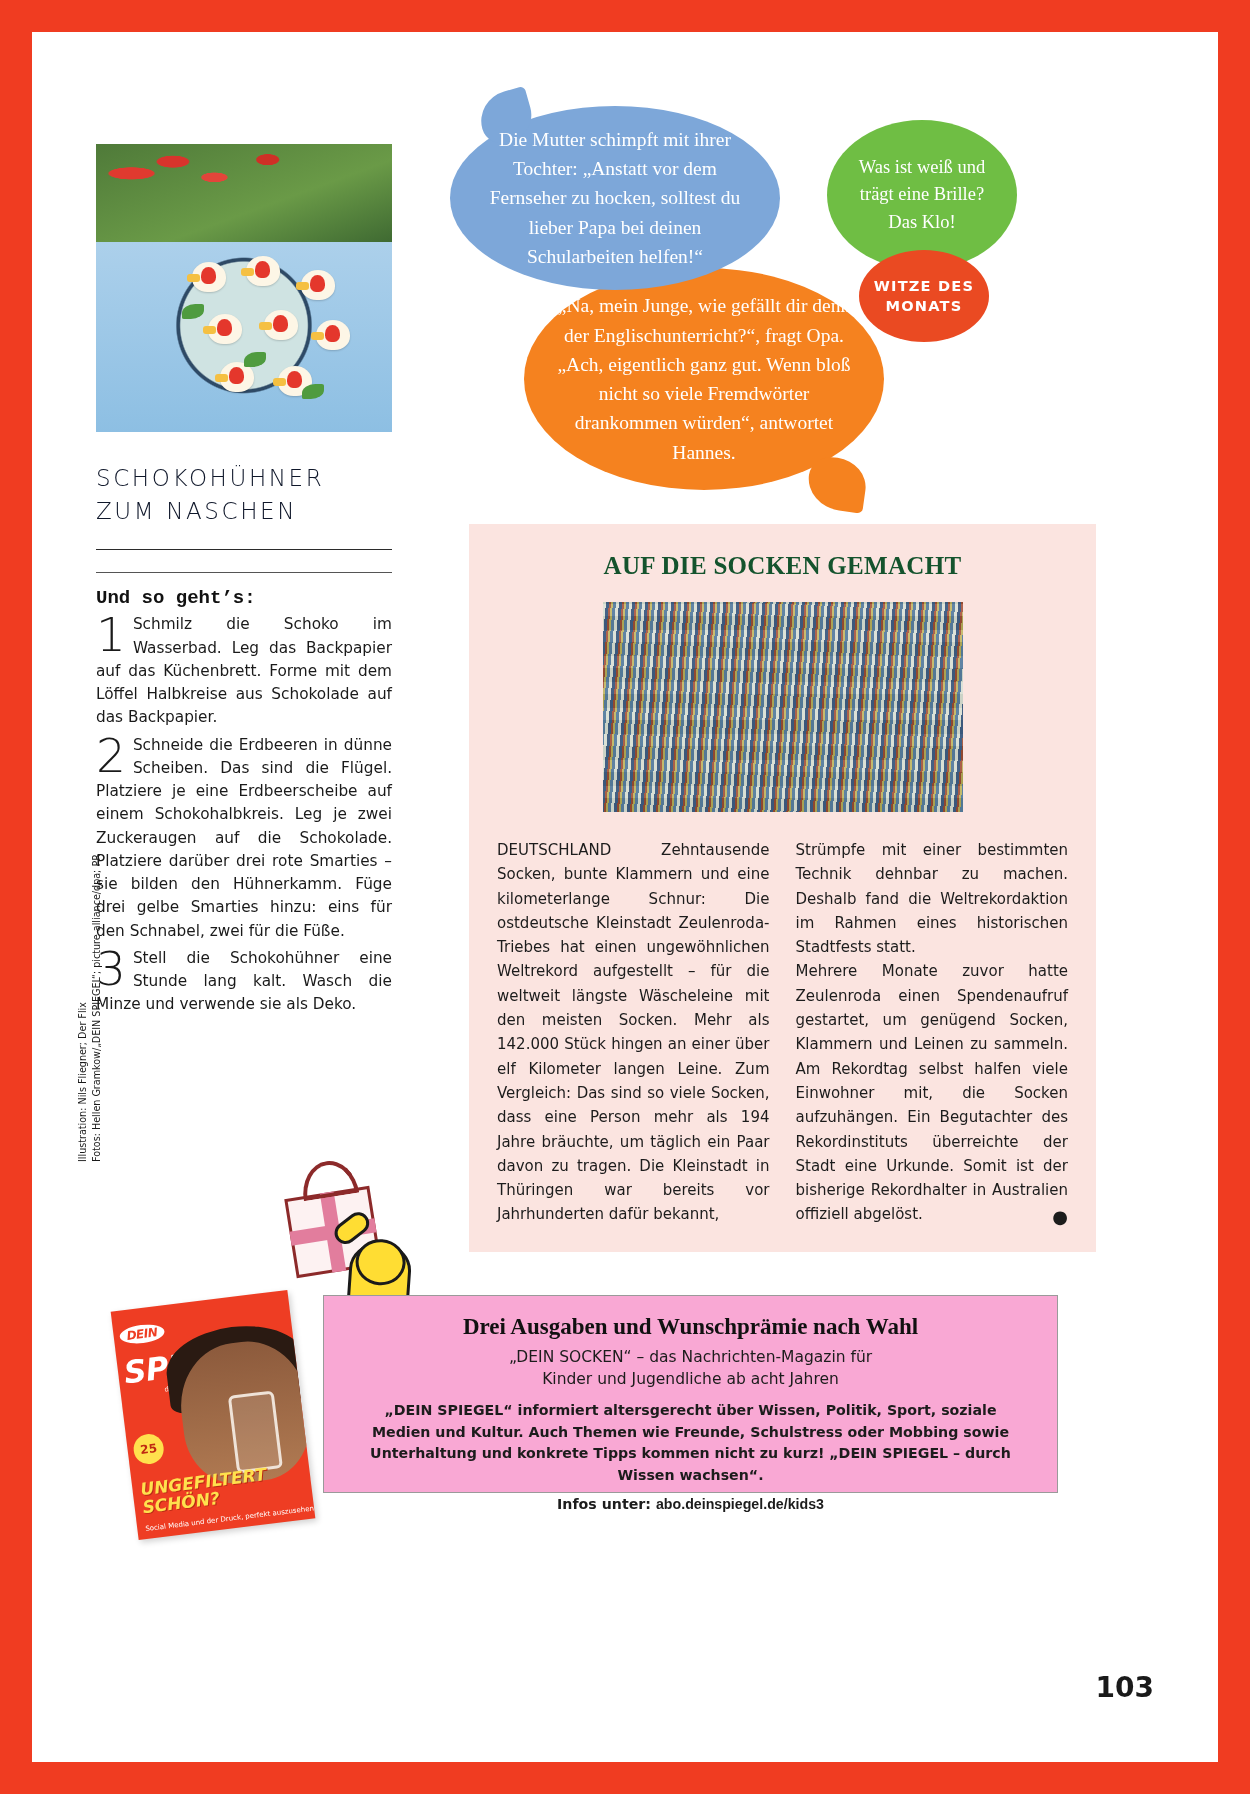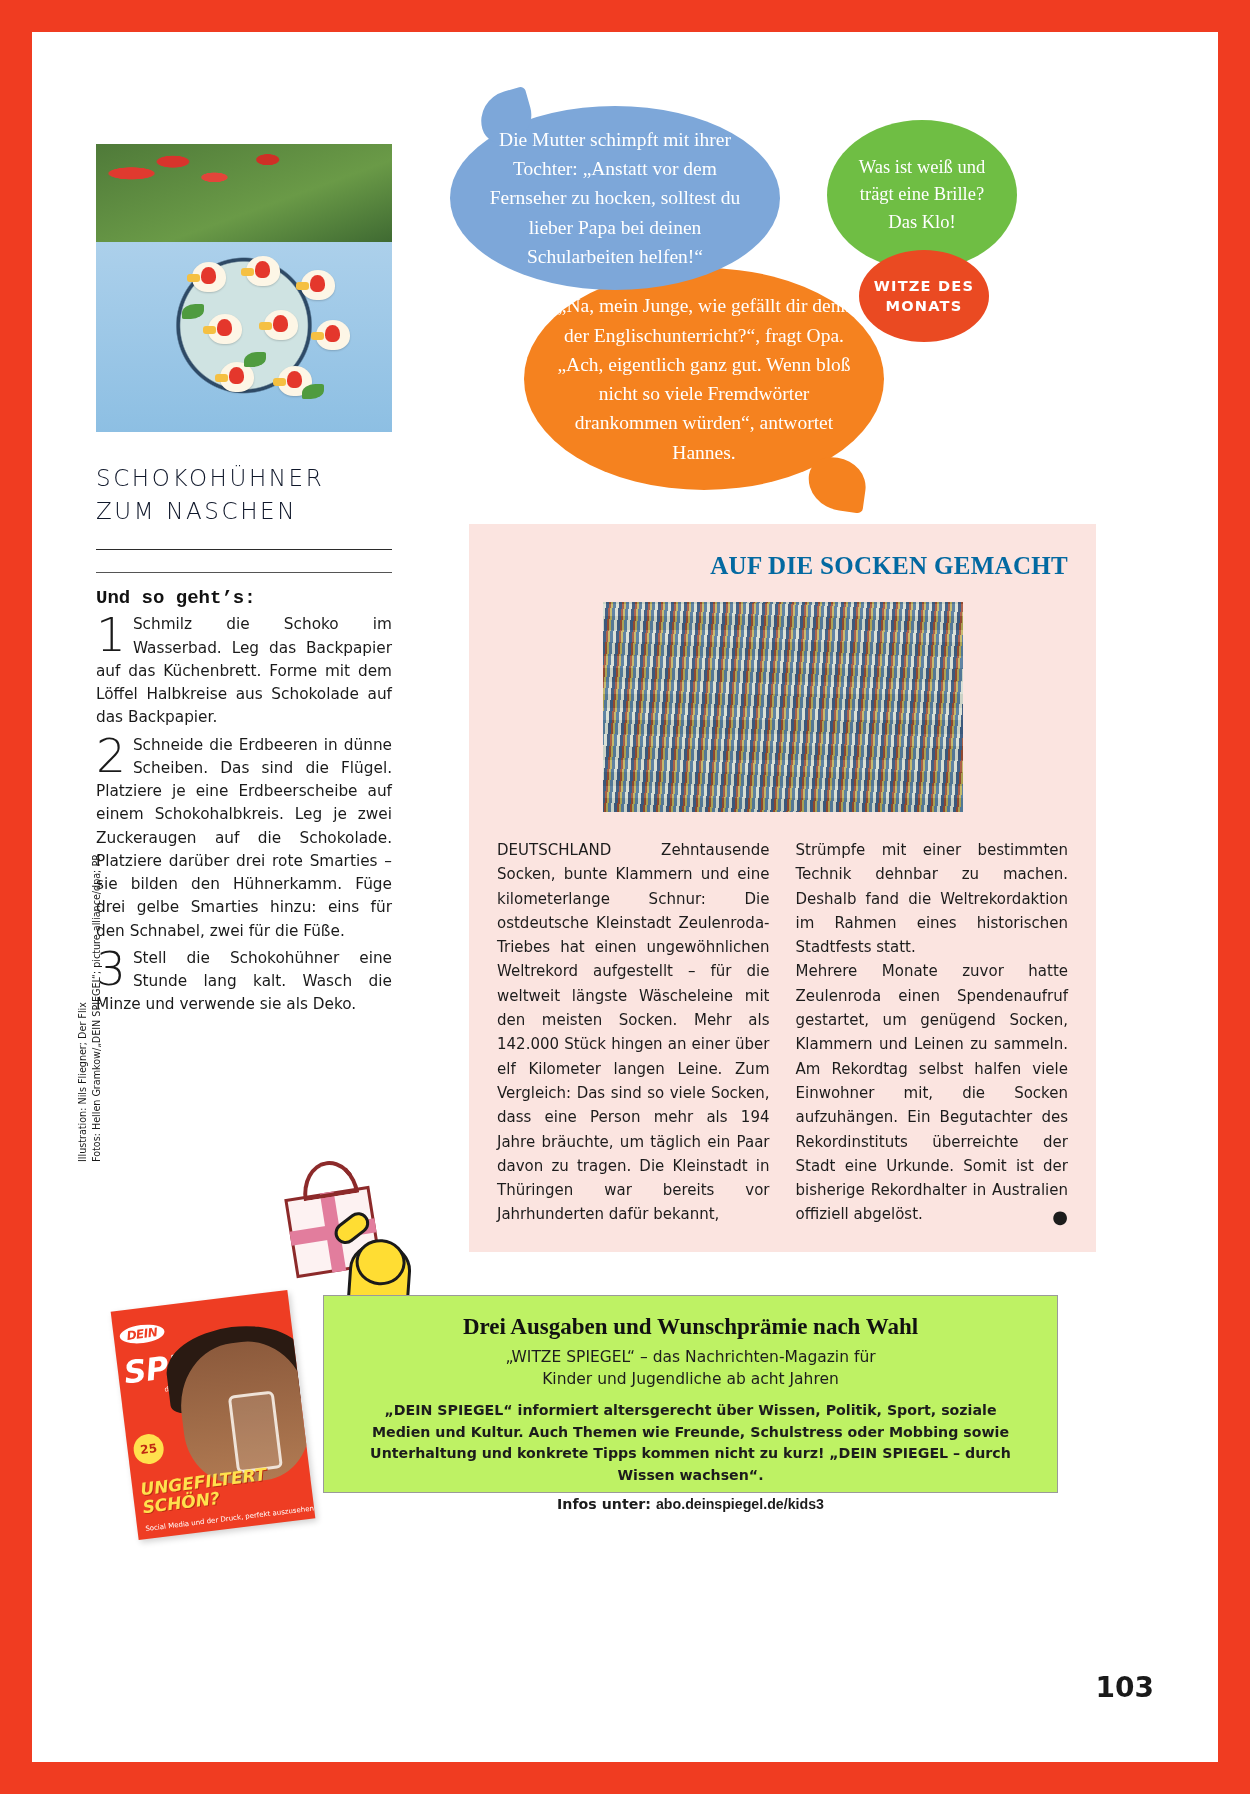--- a/index.html
+++ b/index.html
@@ -222,22 +222,22 @@
     position: absolute;
     left: 437px; top: 492px;
     width: 627px; height: 728px;
     background: #FBE4E0;
     padding: 28px 28px 0;
   }
   .socken-head {
     font-family: "Liberation Serif", serif;
     font-weight: bold;
     font-size: 25px;
-    text-align: right;
-    color: #0369a1;
+    text-align: center;
+    color: #14532d;
     letter-spacing: .3px;
     margin-bottom: 22px;
   }
   .socken-photo {
     width: 360px; height: 210px;
     margin: 0 auto 26px;
     background:
       repeating-linear-gradient(95deg,
         rgba(255,255,255,.75) 0 3px,
         rgba(60,90,140,.85) 3px 6px,
@@ -264,21 +264,21 @@
     hyphens: auto;
   }
   .enddot { font-size: 18px; }
 
   
   .ad-box {
     position: absolute;
     left: 291px; top: 1263px;
     width: 735px; height: 198px;
     border: 1px solid #9a9a9a;
-    background: #bef264;
+    background: #f9a8d4;
     padding: 18px 30px 0;
     text-align: center;
   }
   .ad-title {
     font-family: "Liberation Serif", serif;
     font-weight: bold;
     font-size: 23px;
     color: #111;
     margin-bottom: 6px;
   }
@@ -562,21 +562,21 @@
       <div class="cover-headline">
         <span>UNGEFILTERT</span><br>
         <span>SCHÖN?</span>
       </div>
       <div class="cover-foot">Social Media und der Druck, perfekt auszusehen</div>
     </div>
 
     <div class="ad-box">
       <div class="ad-title">Drei Ausgaben und Wunschprämie nach Wahl</div>
       <div class="ad-sub">
-        <span>„WITZE SPIEGEL“ – das Nachrichten-Magazin für</span><br>
+        <span>„DEIN SOCKEN“ – das Nachrichten-Magazin für</span><br>
         <span>Kinder und Jugendliche ab acht Jahren</span>
       </div>
       <div class="ad-body">„DEIN SPIEGEL“ informiert altersgerecht über Wissen, Politik, Sport, soziale Medien und Kultur. Auch Themen wie Freunde, Schulstress oder Mobbing sowie Unterhaltung und konkrete Tipps kommen nicht zu kurz! „DEIN SPIEGEL – durch Wissen wachsen“.</div>
       <div class="ad-body ad-info">
         <span>Infos unter:</span>
         <b>abo.deinspiegel.de/kids3</b>
       </div>
     </div>
 
     <div class="credits">

